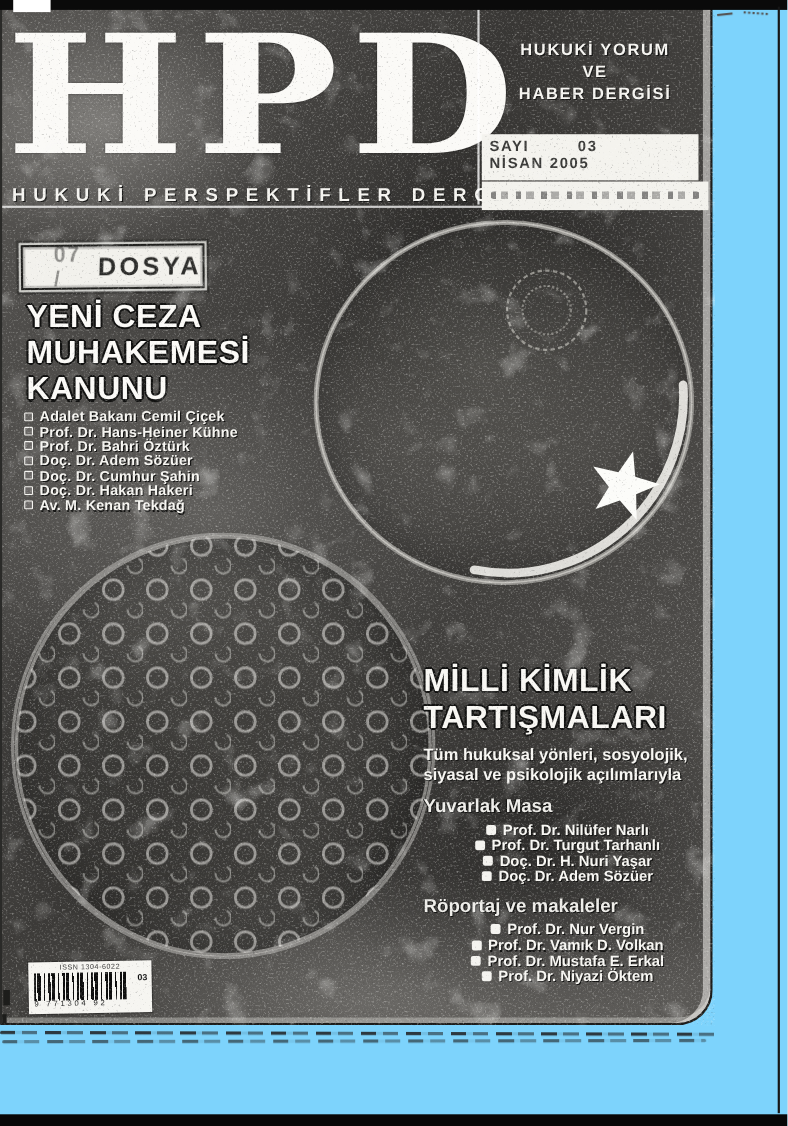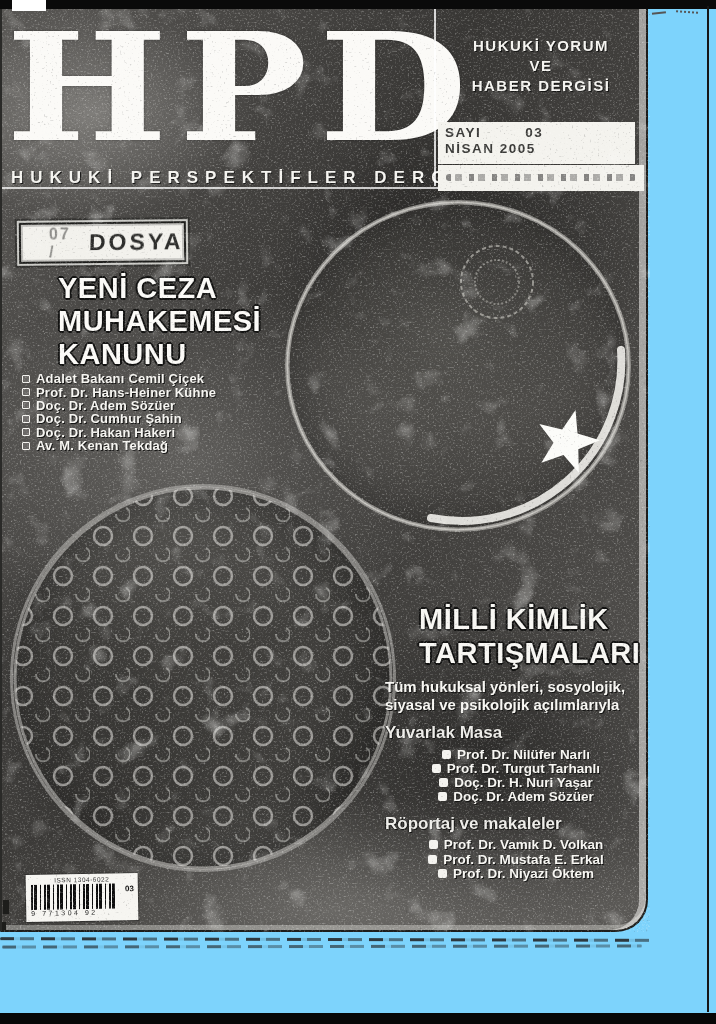--- a/index.html
+++ b/index.html
@@ -54,24 +54,24 @@
   .pricebox{left:436px;top:163px;width:206px;height:26px;background:#f3f2ed;}
   .pricebox .smudge{margin:9px 8px 0 8px;height:7px;border-radius:3px;filter:blur(.6px);
     background:repeating-linear-gradient(90deg, rgba(40,40,40,.55) 0 5px, rgba(40,40,40,0) 5px 9px,
       rgba(40,40,40,.35) 9px 16px, rgba(40,40,40,0) 16px 23px);}
 
   
   .badge{left:17px;top:220px;width:167px;height:41px;background:#f2f1ec;border:2px solid #1e1e1c;
     box-shadow:0 0 0 2px rgba(240,240,235,.8), 0 0 0 4px rgba(25,25,23,.5), inset 0 0 0 2px rgba(25,25,23,.22);
     display:flex;align-items:center;justify-content:center;gap:9px;transform:rotate(-.6deg);
     color:#2c2c2a;font-weight:900;filter:blur(.35px);}
-  .badge .pfx{font-size:16px;opacity:.5;letter-spacing:2px;margin-left:28px;}
+  .badge .pfx{font-size:19px;opacity:.5;letter-spacing:2px;margin-left:28px;}
   .badge .lbl{font-size:23px;letter-spacing:3px;transform:skewX(-2deg);}
   .outl{text-shadow:2px 0 0 #121211,-2px 0 0 #121211,0 2px 0 #121211,0 -2px 0 #121211,
-    1px 1px 0 #121211,-1px -1px 0 #121211,1px -1px 0 #121211,-1px 1px 0 #121211;margin-left:34px;}
+    1px 1px 0 #121211,-1px -1px 0 #121211,1px -1px 0 #121211,-1px 1px 0 #121211;}
   .head1{left:22px;top:270px;color:#fbfaf7;font-size:29px;line-height:33px;font-weight:900;
     letter-spacing:.5px;white-space:nowrap;}
   .authors{left:20px;top:370px;list-style:none;margin:0;padding:0;color:#f7f6f2;
     font-size:13px;font-weight:bold;letter-spacing:.2px;}
   .authors li{display:flex;align-items:center;height:13.4px;white-space:nowrap;
     text-shadow:1px 1px 0 #141413;}
   .bullet-sq{width:8px;height:8px;border:1.5px solid #f5f4f0;background:rgba(245,244,240,.15);
     border-radius:1px;margin-right:6px;flex:none;}
   .bullet-fl{width:9px;height:9px;background:#f4f3ef;border-radius:2px;margin-right:6px;flex:none;}
 
@@ -177,20 +177,24 @@
       <li>
           <span class="bullet-sq"></span>
           <span>Adalet Bakanı Cemil Çiçek</span>
         </li>
       <li>
           <span class="bullet-sq"></span>
           <span>Prof. Dr. Hans-Heiner Kühne</span>
         </li>
       <li>
           <span class="bullet-sq"></span>
+          <span>Prof. Dr. Bahri Öztürk</span>
+        </li>
+      <li>
+          <span class="bullet-sq"></span>
           <span>Doç. Dr. Adem Sözüer</span>
         </li>
       <li>
           <span class="bullet-sq"></span>
           <span>Doç. Dr. Cumhur Şahin</span>
         </li>
       <li>
           <span class="bullet-sq"></span>
           <span>Doç. Dr. Hakan Hakeri</span>
         </li>
@@ -221,20 +225,24 @@
             <span class="bullet-fl"></span>
             <span>Doç. Dr. H. Nuri Yaşar</span>
           </li>
         <li>
             <span class="bullet-fl"></span>
             <span>Doç. Dr. Adem Sözüer</span>
           </li>
       </ul>
       <div class="sech">Röportaj ve makaleler</div>
       <ul>
+        <li>
+            <span class="bullet-fl"></span>
+            <span>Prof. Dr. Nur Vergin</span>
+          </li>
         <li>
             <span class="bullet-fl"></span>
             <span>Prof. Dr. Vamık D. Volkan</span>
           </li>
         <li>
             <span class="bullet-fl"></span>
             <span>Prof. Dr. Mustafa E. Erkal</span>
           </li>
         <li>
             <span class="bullet-fl"></span>

